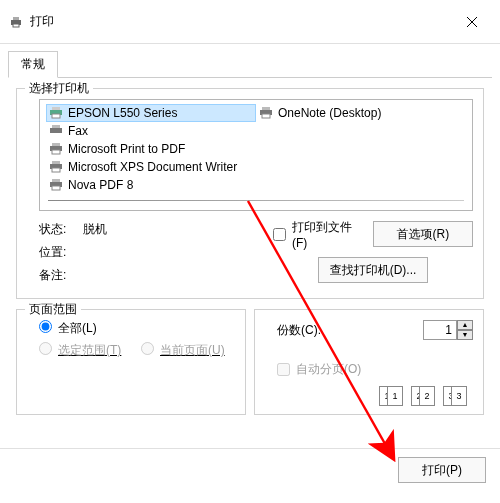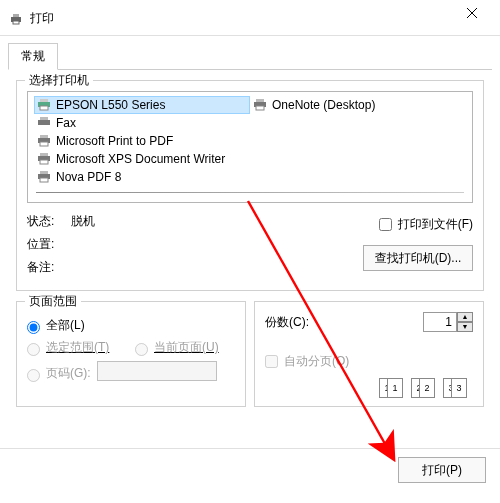--- a/index.html
+++ b/index.html
@@ -1,56 +1,56 @@
 <!DOCTYPE html>
 <html><head>
 <meta charset="utf-8">
 <style>
   * { box-sizing: border-box; font-family: "Microsoft YaHei", "Segoe UI", sans-serif; font-size: 12px; }
   body { margin: 0; background: #fff; width: 500px; height: 503px; overflow: hidden; position: relative; }
 
   
-  .titlebar { height: 36px; display: flex; align-items: flex-end; padding: 8px 8px; border-bottom: 1px solid #e0e0e0; }
+  .titlebar { height: 44px; display: flex; align-items: center; padding: 0 8px; border-bottom: 1px solid #e0e0e0; }
   .titlebar .icon { width: 16px; height: 16px; margin-right: 6px; display:flex; align-items:center; justify-content:center; }
   .titlebar .spacer { flex: 1; }
   .titlebar .close { width: 40px; height: 28px; display:flex; align-items:center; justify-content:center; }
 
   
   .tabstrip { padding: 6px 8px 0 8px; }
   .tab { display:inline-block; padding: 4px 12px; border:1px solid #ccc; border-bottom:1px solid #fff; background:#fff; position:relative; top:1px; }
   .tabcontent { border-top:1px solid #ccc; margin:0 8px; padding:10px 8px 4px 8px; }
 
-  .groupbox { border:1px solid #d0d0d0; margin-bottom:10px; padding:10px 10px 8px 10px; position:relative; }
+  .groupbox { border:1px solid #d0d0d0; margin-bottom:10px; padding:10px 10px 8px 22px; position:relative; }
   .groupbox .legend { position:absolute; top:-9px; left:8px; background:#fff; padding:0 4px; }
 
   
   .printerlist { border:1px solid #b5b5b5; padding:4px 6px; height:112px; }
   .plrow { display:flex; }
   .plcol { flex:1; }
   .plitem { display:flex; align-items:center; height:18px; padding:0 2px; }
   .plitem.sel { background:#cce8ff; border:1px solid #99d1ff; padding:0 1px; font-weight: 400; }
   .plitem .picon { width:16px; height:14px; margin-right:4px; display:flex; align-items:center; justify-content:center; }
   .hr { height:1px; background:linear-gradient(to right,#888,#ccc); margin:6px 2px 0 2px; }
 
   .inforow { display:flex; margin-top:10px; }
   .infoleft { flex:1; }
   .infoleft .kv { display:flex; margin-bottom:6px; }
   .infoleft .kv .k { width:44px; }
-  .inforight { width:200px; display:flex; flex-direction:column; gap:10px; align-items:flex-end; }
+  .inforight { width:200px; display:flex; flex-direction:column; gap:10px; align-items:center; }
   .winbtn { border:1px solid #adadad; background:#f9f9f9; padding:3px 0; text-align:center; width:110px; height:26px; display:flex; align-items:center; justify-content:center; }
 
   .chk { display:flex; align-items:center; gap:6px; height:22px; }
   .chk input { margin:0; width:13px; height:13px; }
   .chk.disabled, .radio.disabled { color:#a0a0a0; }
 
   .bottomrow { display:flex; gap:8px; }
   .groupbox.range { flex:1; margin-bottom:0; }
   .groupbox.copies { flex:1; margin-bottom:0; }
 
-  .radio { display:flex; align-items:flex-end; gap:6px; height:22px; }
+  .radio { display:flex; align-items:flex-start; gap:6px; height:22px; }
   .radio input { margin:0; width:13px; height:13px; }
   .rangegrid { display:grid; grid-template-columns:1fr 1fr; gap:22px 8px;text-decoration:underline; }
   .pagesrow { display:flex; align-items:center; gap:6px; margin-top:4px; }
   .pagesrow input[type=text] { width:120px; height:20px; border:1px solid #c0c0c0; background:#f5f5f5; }
 
   .copyrow { display:flex; align-items:center; gap:12px; }
   .spinner { display:flex; align-items:center; }
   .spinner input { width:34px; height:20px; border:1px solid #999; text-align:right; padding-right:4px; }
   .spinbtns { display:flex; flex-direction:column; }
   .spinbtns div { width:16px; height:10px; border:1px solid #888; background:#e8e8e8; font-size:7px; line-height:8px; text-align:center; }
@@ -181,20 +181,23 @@
           <span class="k">备注:</span>
           <span></span>
         </div>
       </div>
       <div class="inforight">
         <div style="display:flex; gap:14px; align-items:center;">
           <label class="chk">
             <input type="checkbox" style="">
             <span>打印到文件(F)</span>
           </label>
+          <div class="winbtn">
+              <span>首选项(R)</span>
+            </div>
         </div>
         <div class="winbtn">
             <span>查找打印机(D)...</span>
           </div>
       </div>
     </div>
   </div>
 
   <div class="bottomrow">
 
@@ -208,27 +211,20 @@
       <div class="rangegrid">
         <label class="radio disabled">
           <input type="radio" name="pr" disabled="" style="">
           <span>选定范围(T)</span>
         </label>
         <label class="radio disabled">
           <input type="radio" name="pr" disabled="" style="">
           <span>当前页面(U)</span>
         </label>
       </div>
-      <div class="pagesrow">
-        <label class="radio disabled">
-          <input type="radio" name="pr" disabled="" style="">
-          <span>页码(G):</span>
-        </label>
-        <input type="text" disabled="" style="">
-      </div>
     </div>
 
     <div class="groupbox copies">
       <span class="legend"></span>
       <div class="copyrow">
         <span>份数(C):</span>
         <span style="flex:1"></span>
         <div class="spinner">
           <input type="text" value="1" style="">
           <div class="spinbtns">

